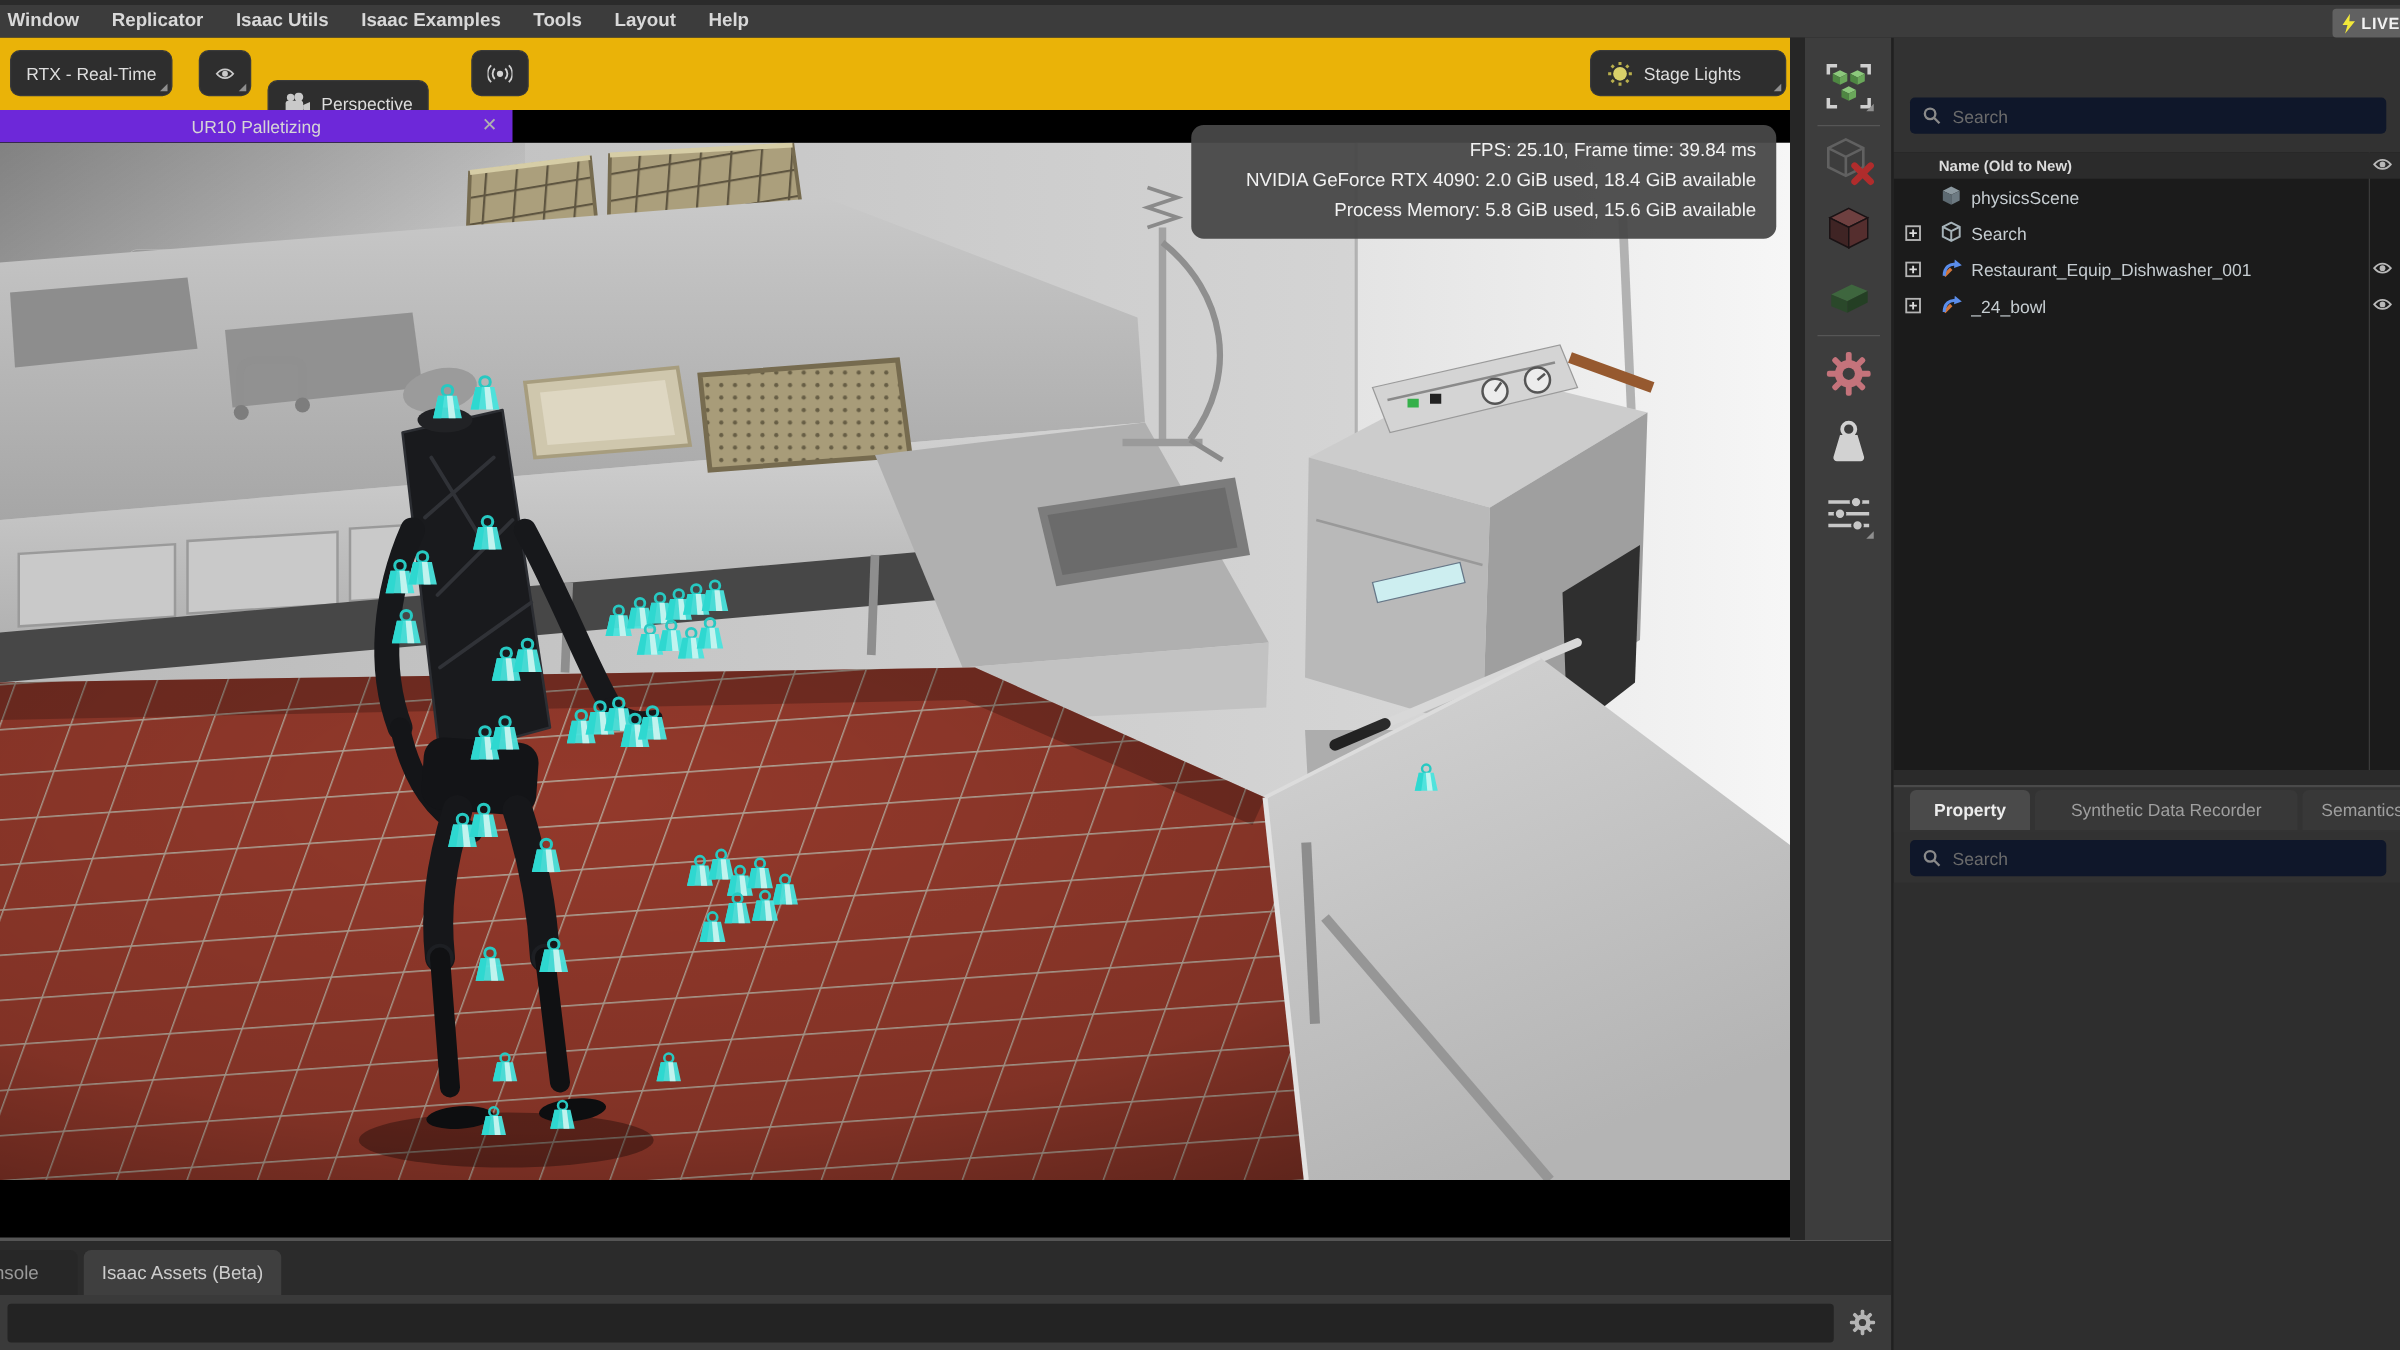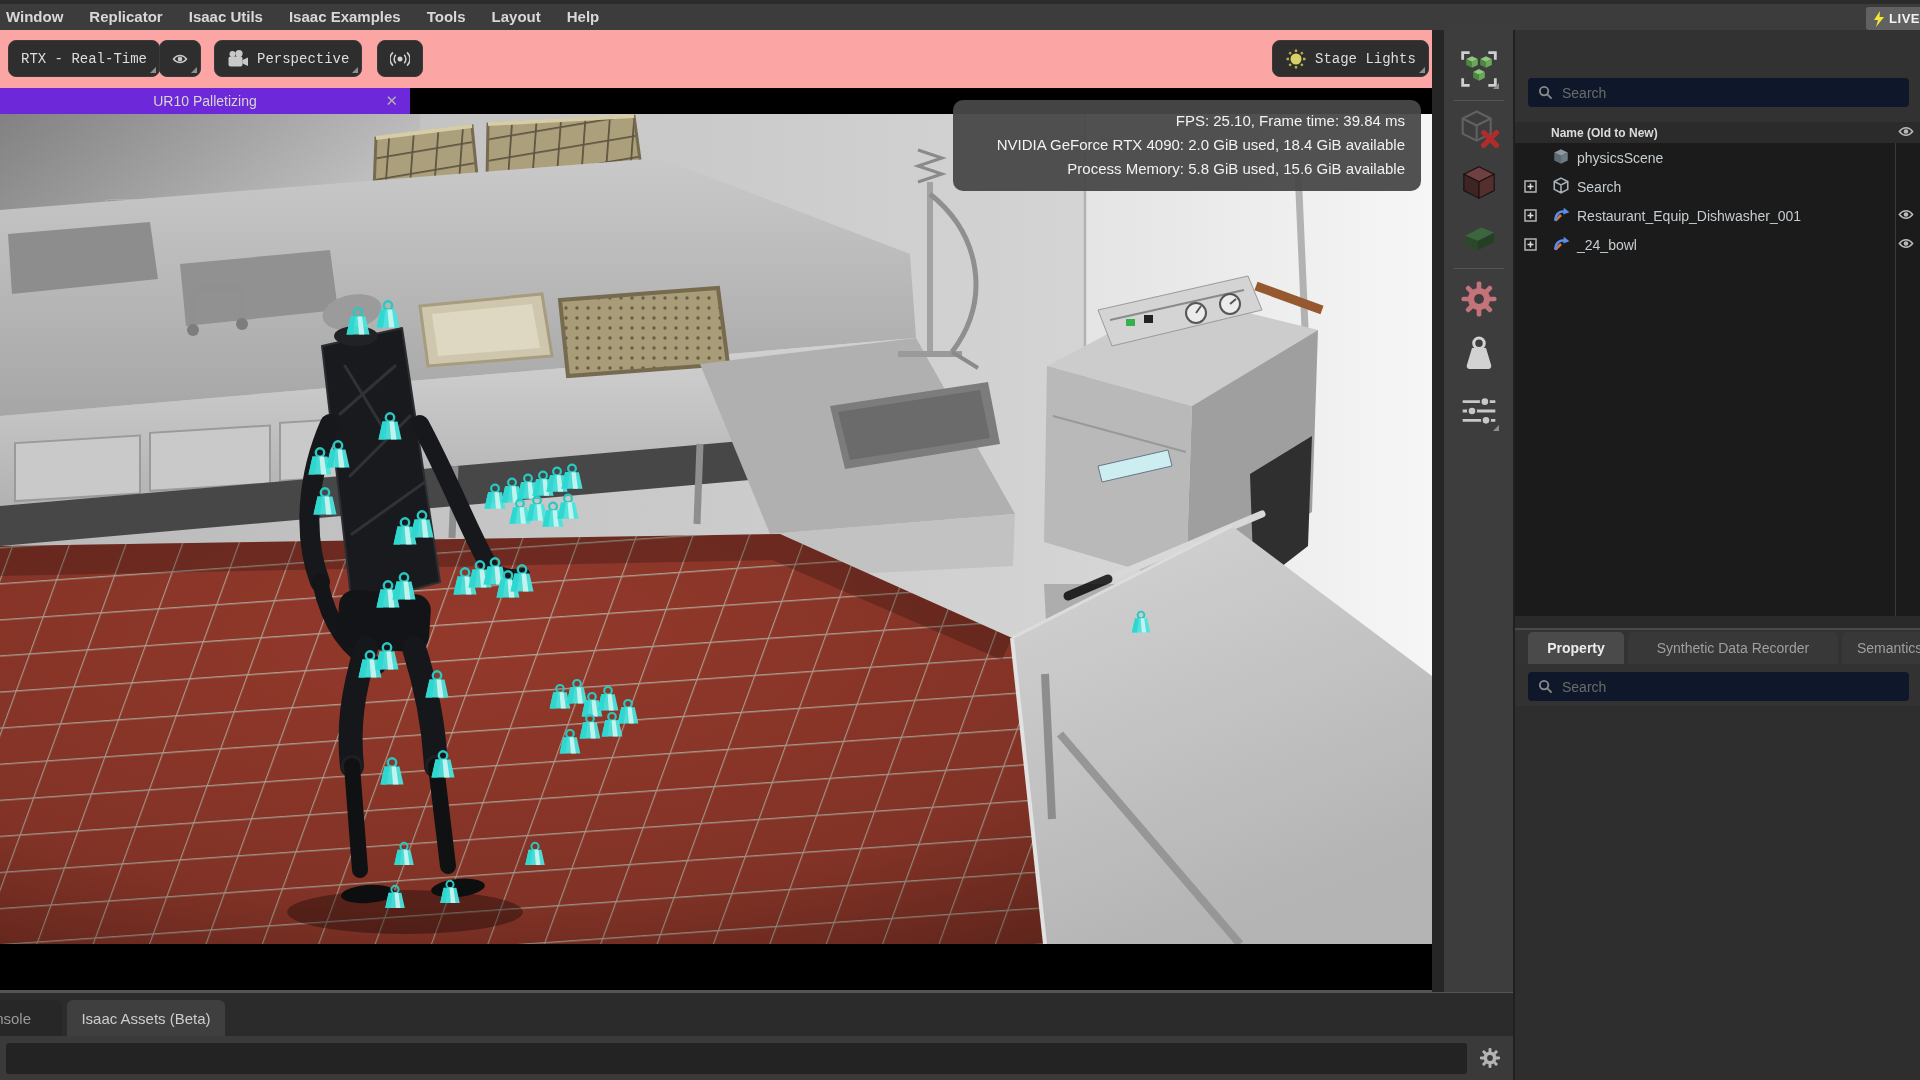--- a/index.html
+++ b/index.html
@@ -10,21 +10,21 @@
   
   #menubar { left:0; top:0; width:1920px; height:30px; background:#3c3c3c;
     border-top:4px solid #2b2b2b; display:flex; align-items:center; gap:0; z-index:50; }
   .menu-item { color:#d8d8d8; font-size:15px; font-weight:600; padding:0 13px; line-height:26px; cursor:default; }
   .menu-item:first-child { margin-left:-7px; }
   #live-badge { position:absolute; right:-10px; top:3px; height:23px; background:#616161;
     border-radius:3px; display:flex; align-items:center; padding:0 10px 0 7px; gap:4px; }
   #live-badge span { color:#f2f2f2; font-weight:bold; font-size:13px; letter-spacing:.5px; }
 
   
-  #vp-toolbar { left:0; top:30px; width:1432px; height:58px; background:#fca5a5;font-family:Liberation Mono, monospace; }
+  #vp-toolbar { left:0; top:30px; width:1432px; height:58px; background:#eab308; }
   .vpbtn { position:absolute; top:10px; height:37px; background:#2e2e2e; border:1px solid #3a3a3a;
     border-radius:8px; display:flex; align-items:center; gap:8px; padding:0 12px;
     color:#dedede; font-size:14px; }
   .dd::after { content:""; position:absolute; right:3px; bottom:3px;
     border-left:6px solid transparent; border-bottom:6px solid #8f8f8f; }
 
   
   #vp-tabrow { left:0; top:88px; width:1432px; height:26px; background:#000; }
   #vp-tab { position:absolute; left:0; top:0; width:410px; height:26px; background:#6d28d9;
     display:flex; align-items:center; justify-content:center; color:#d6d6d6; font-size:14px; }
@@ -105,21 +105,21 @@
 <div class="abs" id="vp-toolbar">
   <div class="vpbtn dd" style="left:8px;">
     <span>RTX - Real-Time</span>
   </div>
   <div class="vpbtn dd" style="left:159px; width:42px; justify-content:center;">
     <svg width="22" height="20" viewBox="0 0 22 20">
       <path d="M2,10 C7,3.5 15,3.5 20,10 C15,16.5 7,16.5 2,10 Z" fill="none" stroke="#c9c9c9" stroke-width="2"></path>
       <circle cx="11" cy="10" r="3.2" fill="#c9c9c9"></circle>
     </svg>
   </div>
-  <div class="vpbtn dd" style="left:214px;">
+  <div class="vpbtn dd" style="left:214px;margin-top:24px;">
     <svg width="22" height="18" viewBox="0 0 22 18">
       <circle cx="5.5" cy="4" r="3" fill="#c9c9c9"></circle>
       <circle cx="12" cy="3.6" r="3.6" fill="#c9c9c9"></circle>
       <rect x="1.5" y="6.5" width="14" height="10" rx="2" fill="#c9c9c9"></rect>
       <path d="M15.5,10 L21,7.5 V16 L15.5,13.5 Z" fill="#c9c9c9"></path>
     </svg>
     <span>Perspective</span>
   </div>
   <div class="vpbtn" style="left:377px; width:46px; justify-content:center;">
     <svg width="24" height="20" viewBox="0 0 24 20">

